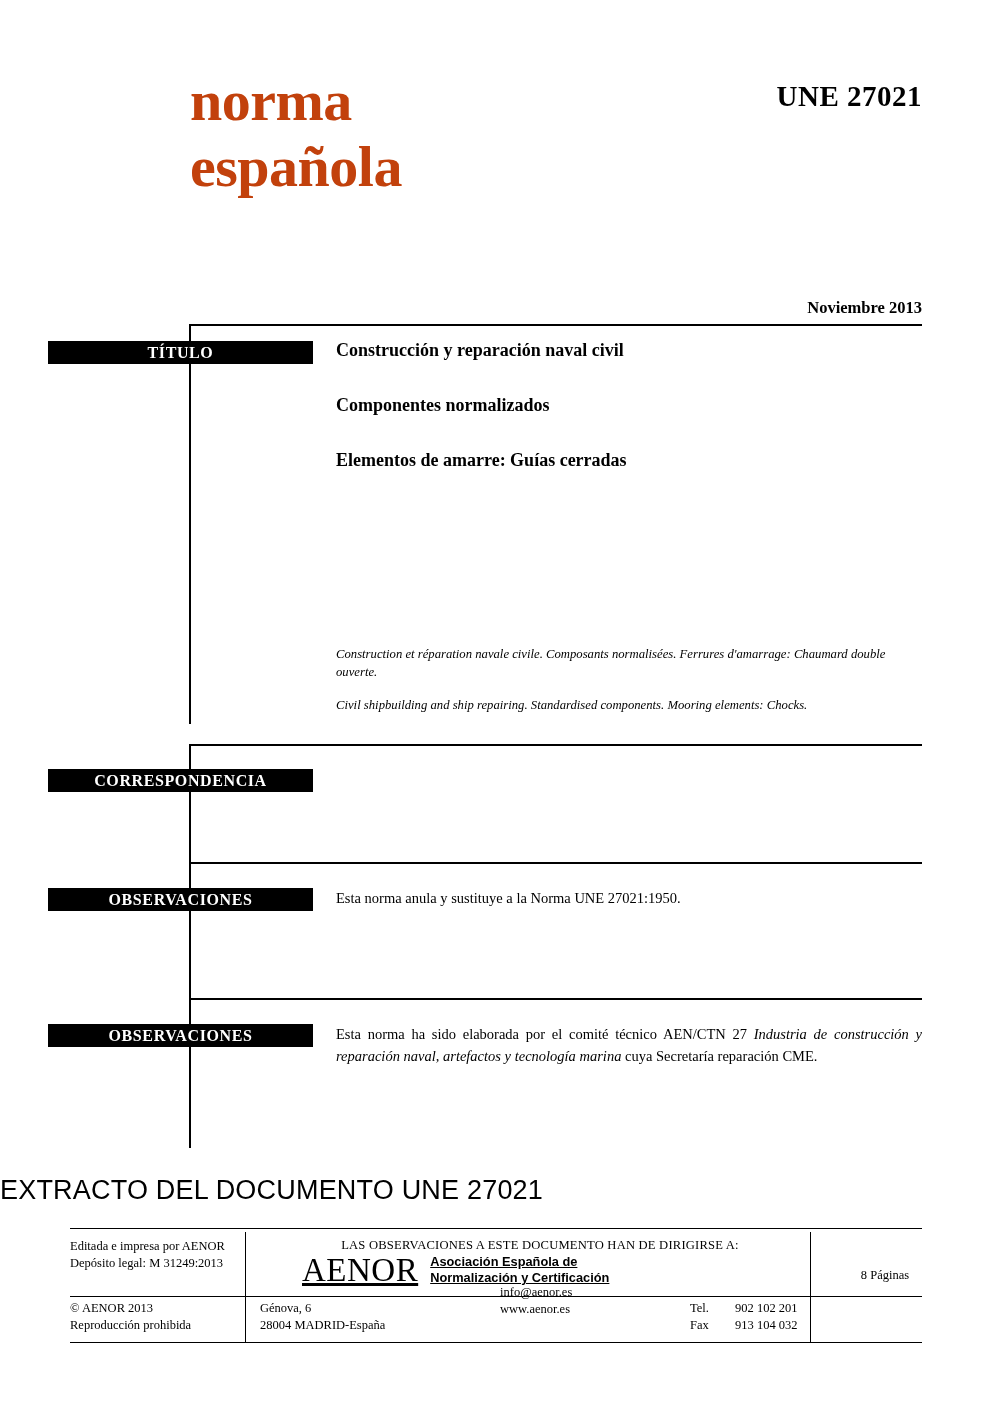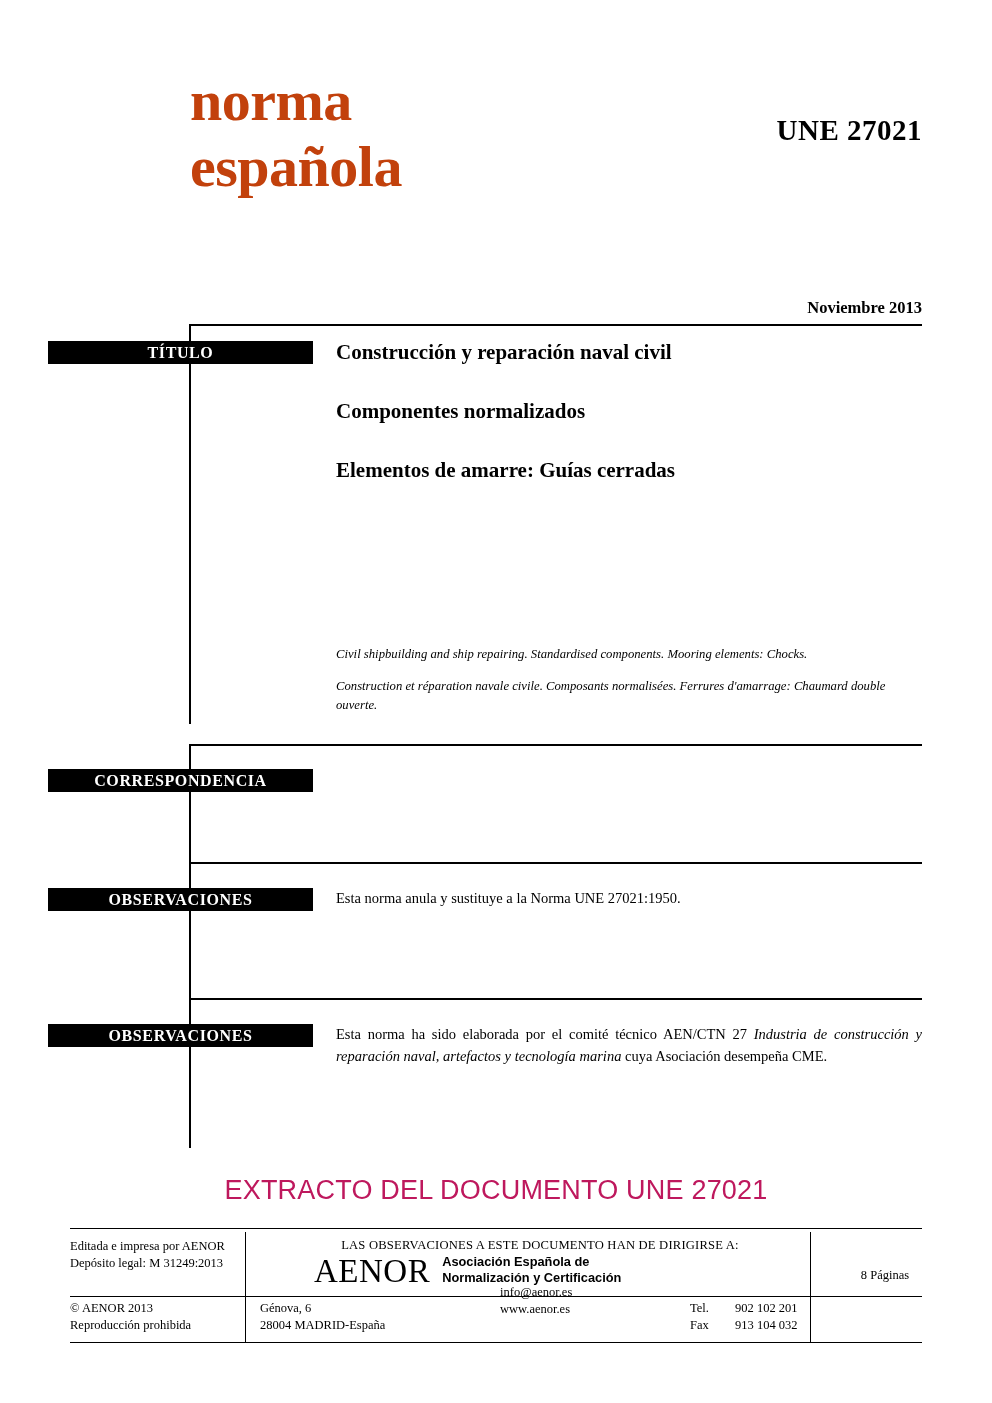--- a/index.html
+++ b/index.html
@@ -32,21 +32,20 @@
     letter-spacing: -0.5px;
   }
   .std-code {
     position: absolute;
     right: 70px;
     top: 80px;
     font-family: "Liberation Serif", serif;
     font-weight: bold;
     font-size: 29px;
     letter-spacing: 0.5px;
-    margin-top: 34px;
   }
 
   .issue-date {
     position: absolute;
     right: 70px;
     top: 298px;
     font-family: "Liberation Serif", serif;
     font-weight: bold;
     font-size: 16.5px;
   }
@@ -84,21 +83,21 @@
   
   .title-block {
     position: absolute;
     left: 336px;
     right: 70px;
     top: 340px;
   }
   .title-line {
     font-family: "Liberation Serif", serif;
     font-weight: bold;
-    font-size: 21px;
+    font-size: 18px;
     margin-bottom: 34px;
   }
   .alt-titles {
     position: absolute;
     left: 336px;
     right: 70px;
     top: 645px;
     font-family: "Liberation Serif", serif;
     font-style: italic;
     font-size: 12.7px;
@@ -117,22 +116,21 @@
   }
   .justify { text-align: justify; }
   .ital { font-style: italic; }
 
   
   .extract {
     position: absolute;
     left: 0;
     right: 0;
     top: 1175px;
-    text-align: center;
-    color: #be185d;
+    color: #000000;
     font-family: "Liberation Sans", sans-serif;
     font-size: 27px;
     letter-spacing: 0.2px;
   }
 
   
   .footer-rule {
     position: absolute;
     left: 70px;
     right: 70px;
@@ -171,25 +169,26 @@
     position: absolute;
     left: 190px;
     top: 6px;
     width: 560px;
     text-align: center;
     font-size: 12.6px;
     letter-spacing: 0.2px;
   }
   .aenor-wrap {
     position: absolute;
-    left: 244px;
+    left: 232px;
     top: 22px;
     width: 470px;
     display: flex;
-    align-items: flex-end;
+    align-items: center;
+    text-decoration: underline;
   }
   .aenor-word {
     font-family: "Liberation Serif", serif;
     font-size: 33px;
     letter-spacing: 0.5px;
     line-height: 1;
   }
   .aenor-sub {
     font-family: "Liberation Sans", sans-serif;
     font-weight: bold;
@@ -259,30 +258,30 @@
 <div class="tag" style="left:48px; top:888px; width:265px;">OBSERVACIONES</div>
 <div class="tag" style="left:48px; top:1024px; width:265px;">OBSERVACIONES</div>
 
 <div class="title-block">
   <div class="title-line">Construcción y reparación naval civil</div>
   <div class="title-line">Componentes normalizados</div>
   <div class="title-line">Elementos de amarre: Guías cerradas</div>
 </div>
 
 <div class="alt-titles">
+  <p>Construction et réparation navale civile. Composants normalisées. Ferrures d'amarrage: Chaumard double ouverte.</p>
   <p>Civil shipbuilding and ship repairing. Standardised components. Mooring elements: Chocks.</p>
-  <p>Construction et réparation navale civile. Composants normalisées. Ferrures d'amarrage: Chaumard double ouverte.</p>
 </div>
 
 <div class="body-text" style="top:776px;"></div>
 
 <div class="body-text" style="top:888px;">Esta norma anula y sustituye a la Norma UNE 27021:1950.</div>
 
 <div class="body-text justify" style="top:1024px;">
-  <span>Esta norma ha sido elaborada por el comité técnico AEN/CTN 27 </span><span class="ital">Industria de construcción y reparación naval, artefactos y tecnología marina</span><span> cuya Asociación desempeña CME.</span>
+  <span>Esta norma ha sido elaborada por el comité técnico AEN/CTN 27 </span><span class="ital">Industria de construcción y reparación naval, artefactos y tecnología marina</span><span> cuya Secretaría reparación CME.</span>
 </div>
 
 <div class="extract">EXTRACTO DEL DOCUMENTO UNE 27021</div>
 
 <div class="footer-rule" style="top:1228px;"></div>
 <div class="footer-rule" style="top:1296px;"></div>
 <div class="footer-rule" style="top:1342px;"></div>
 
 <div class="footer">
   <div class="f-left">

